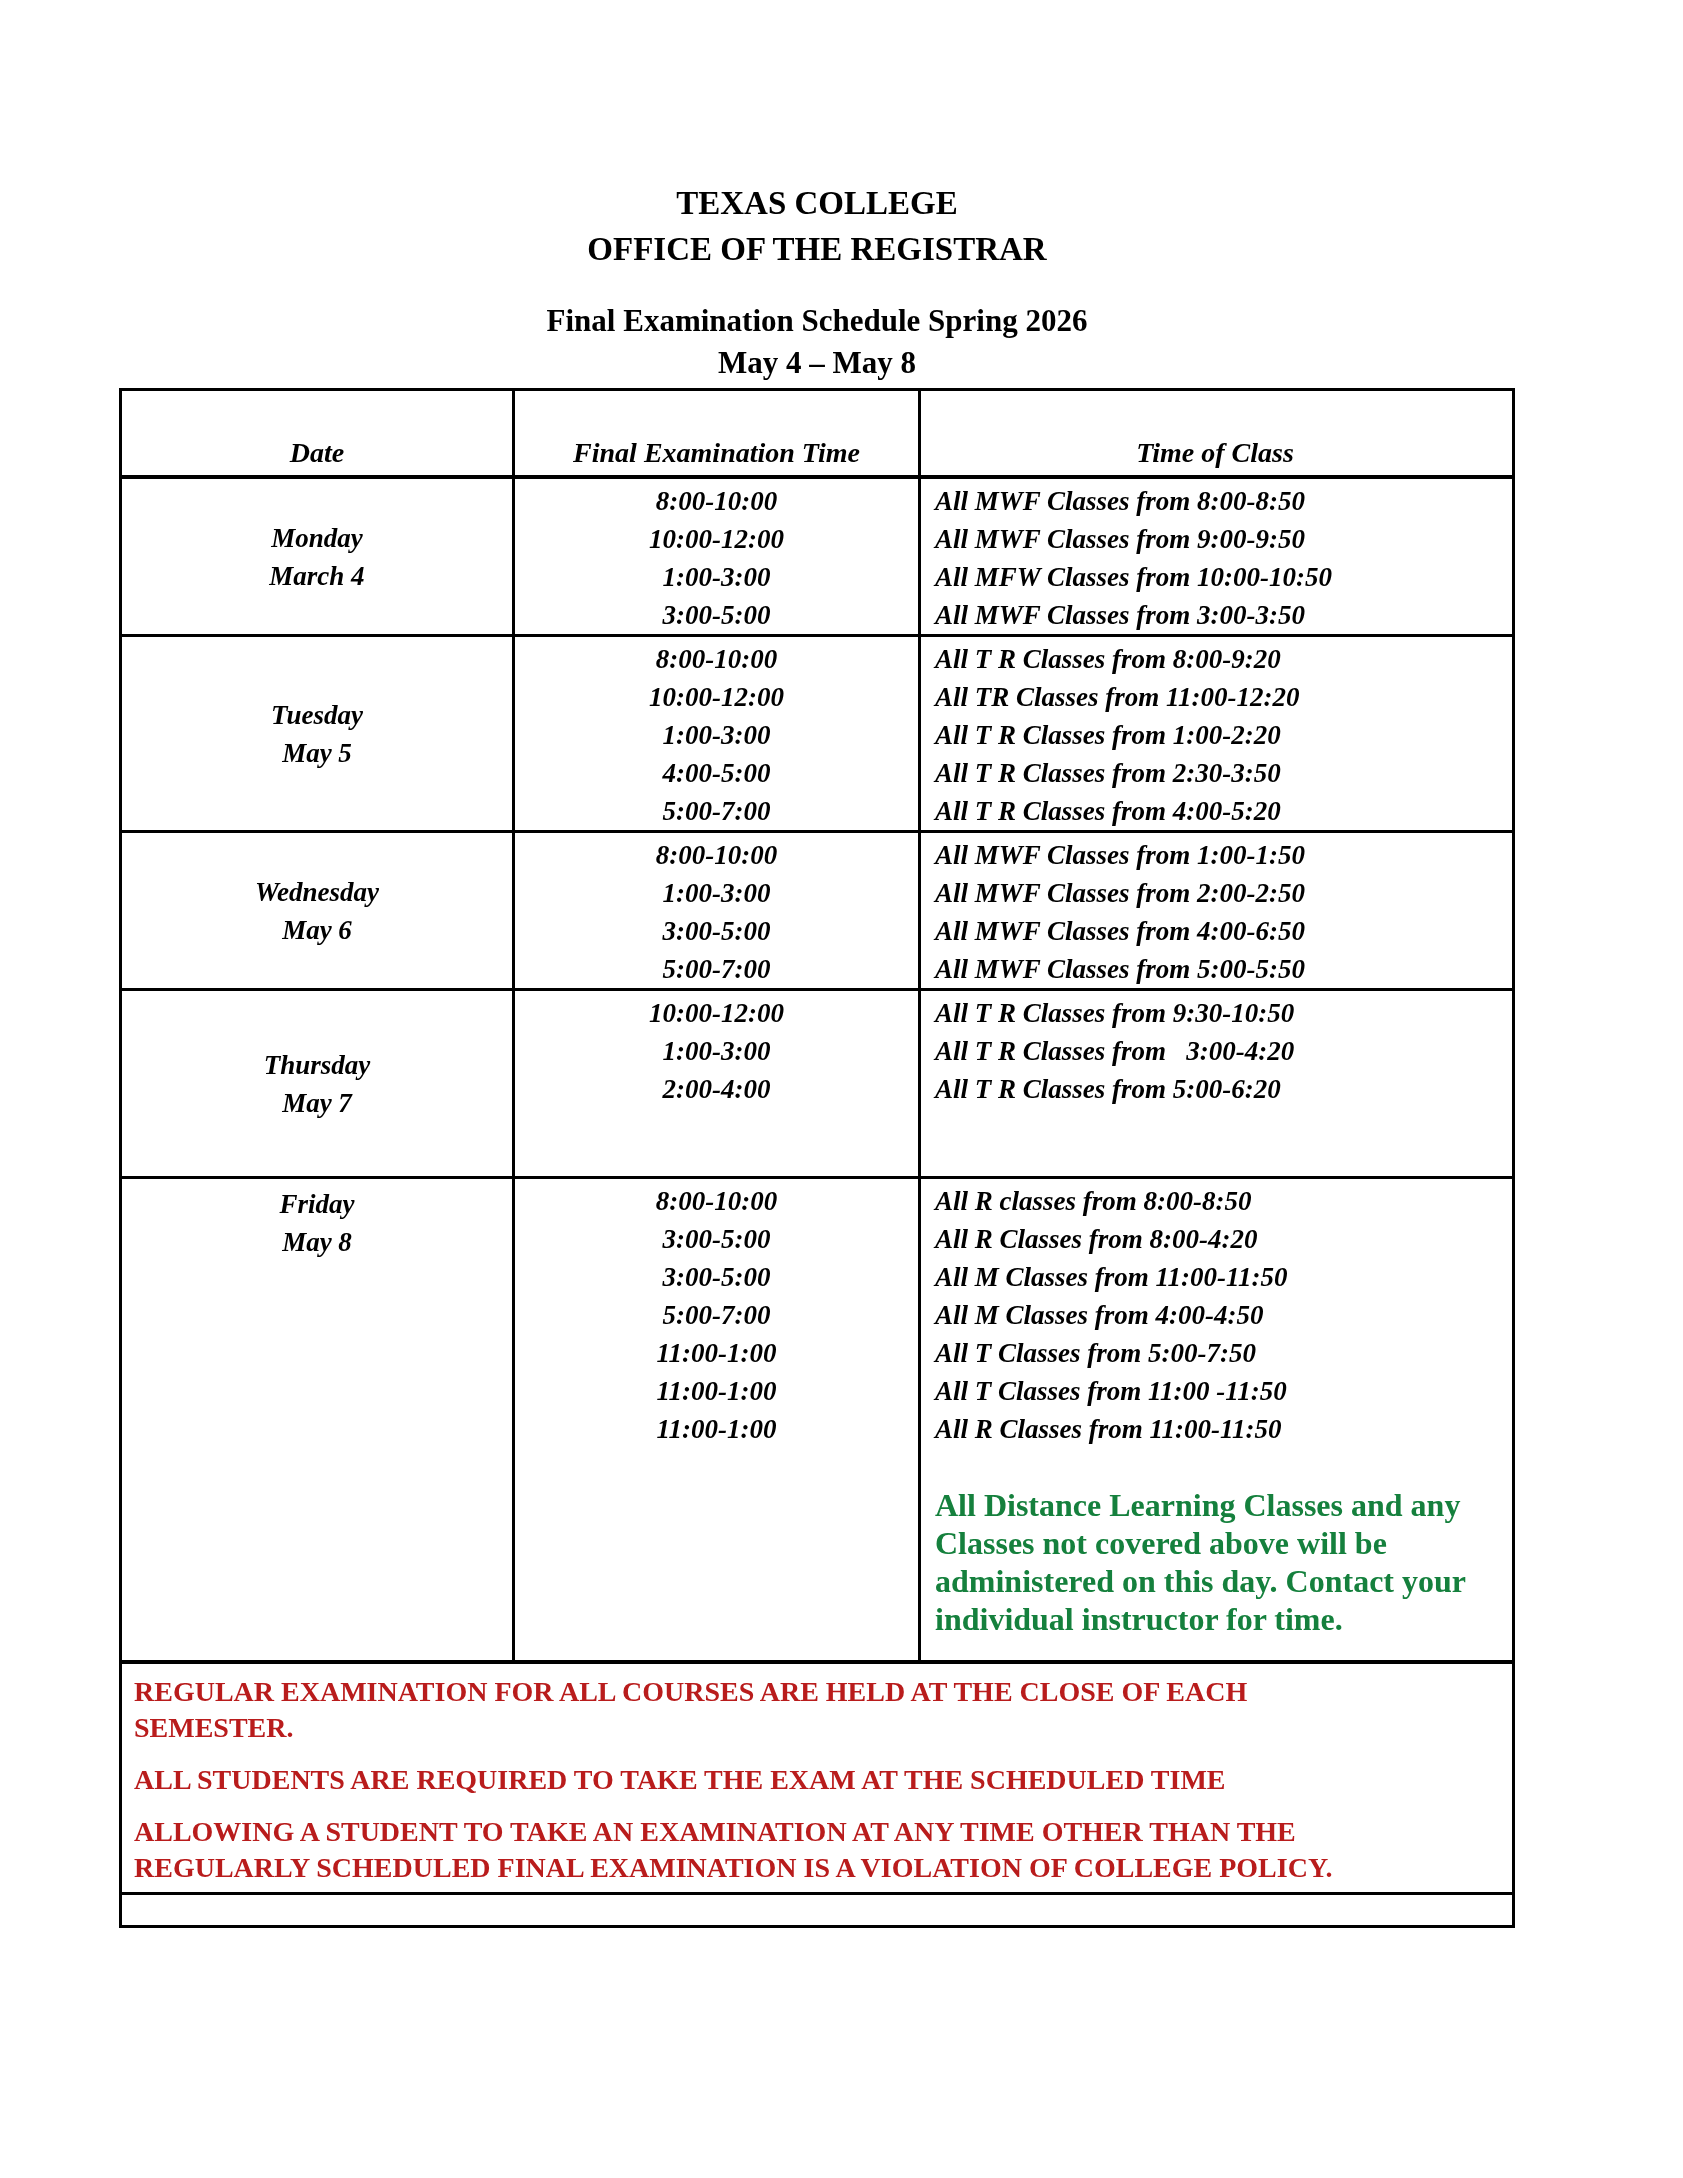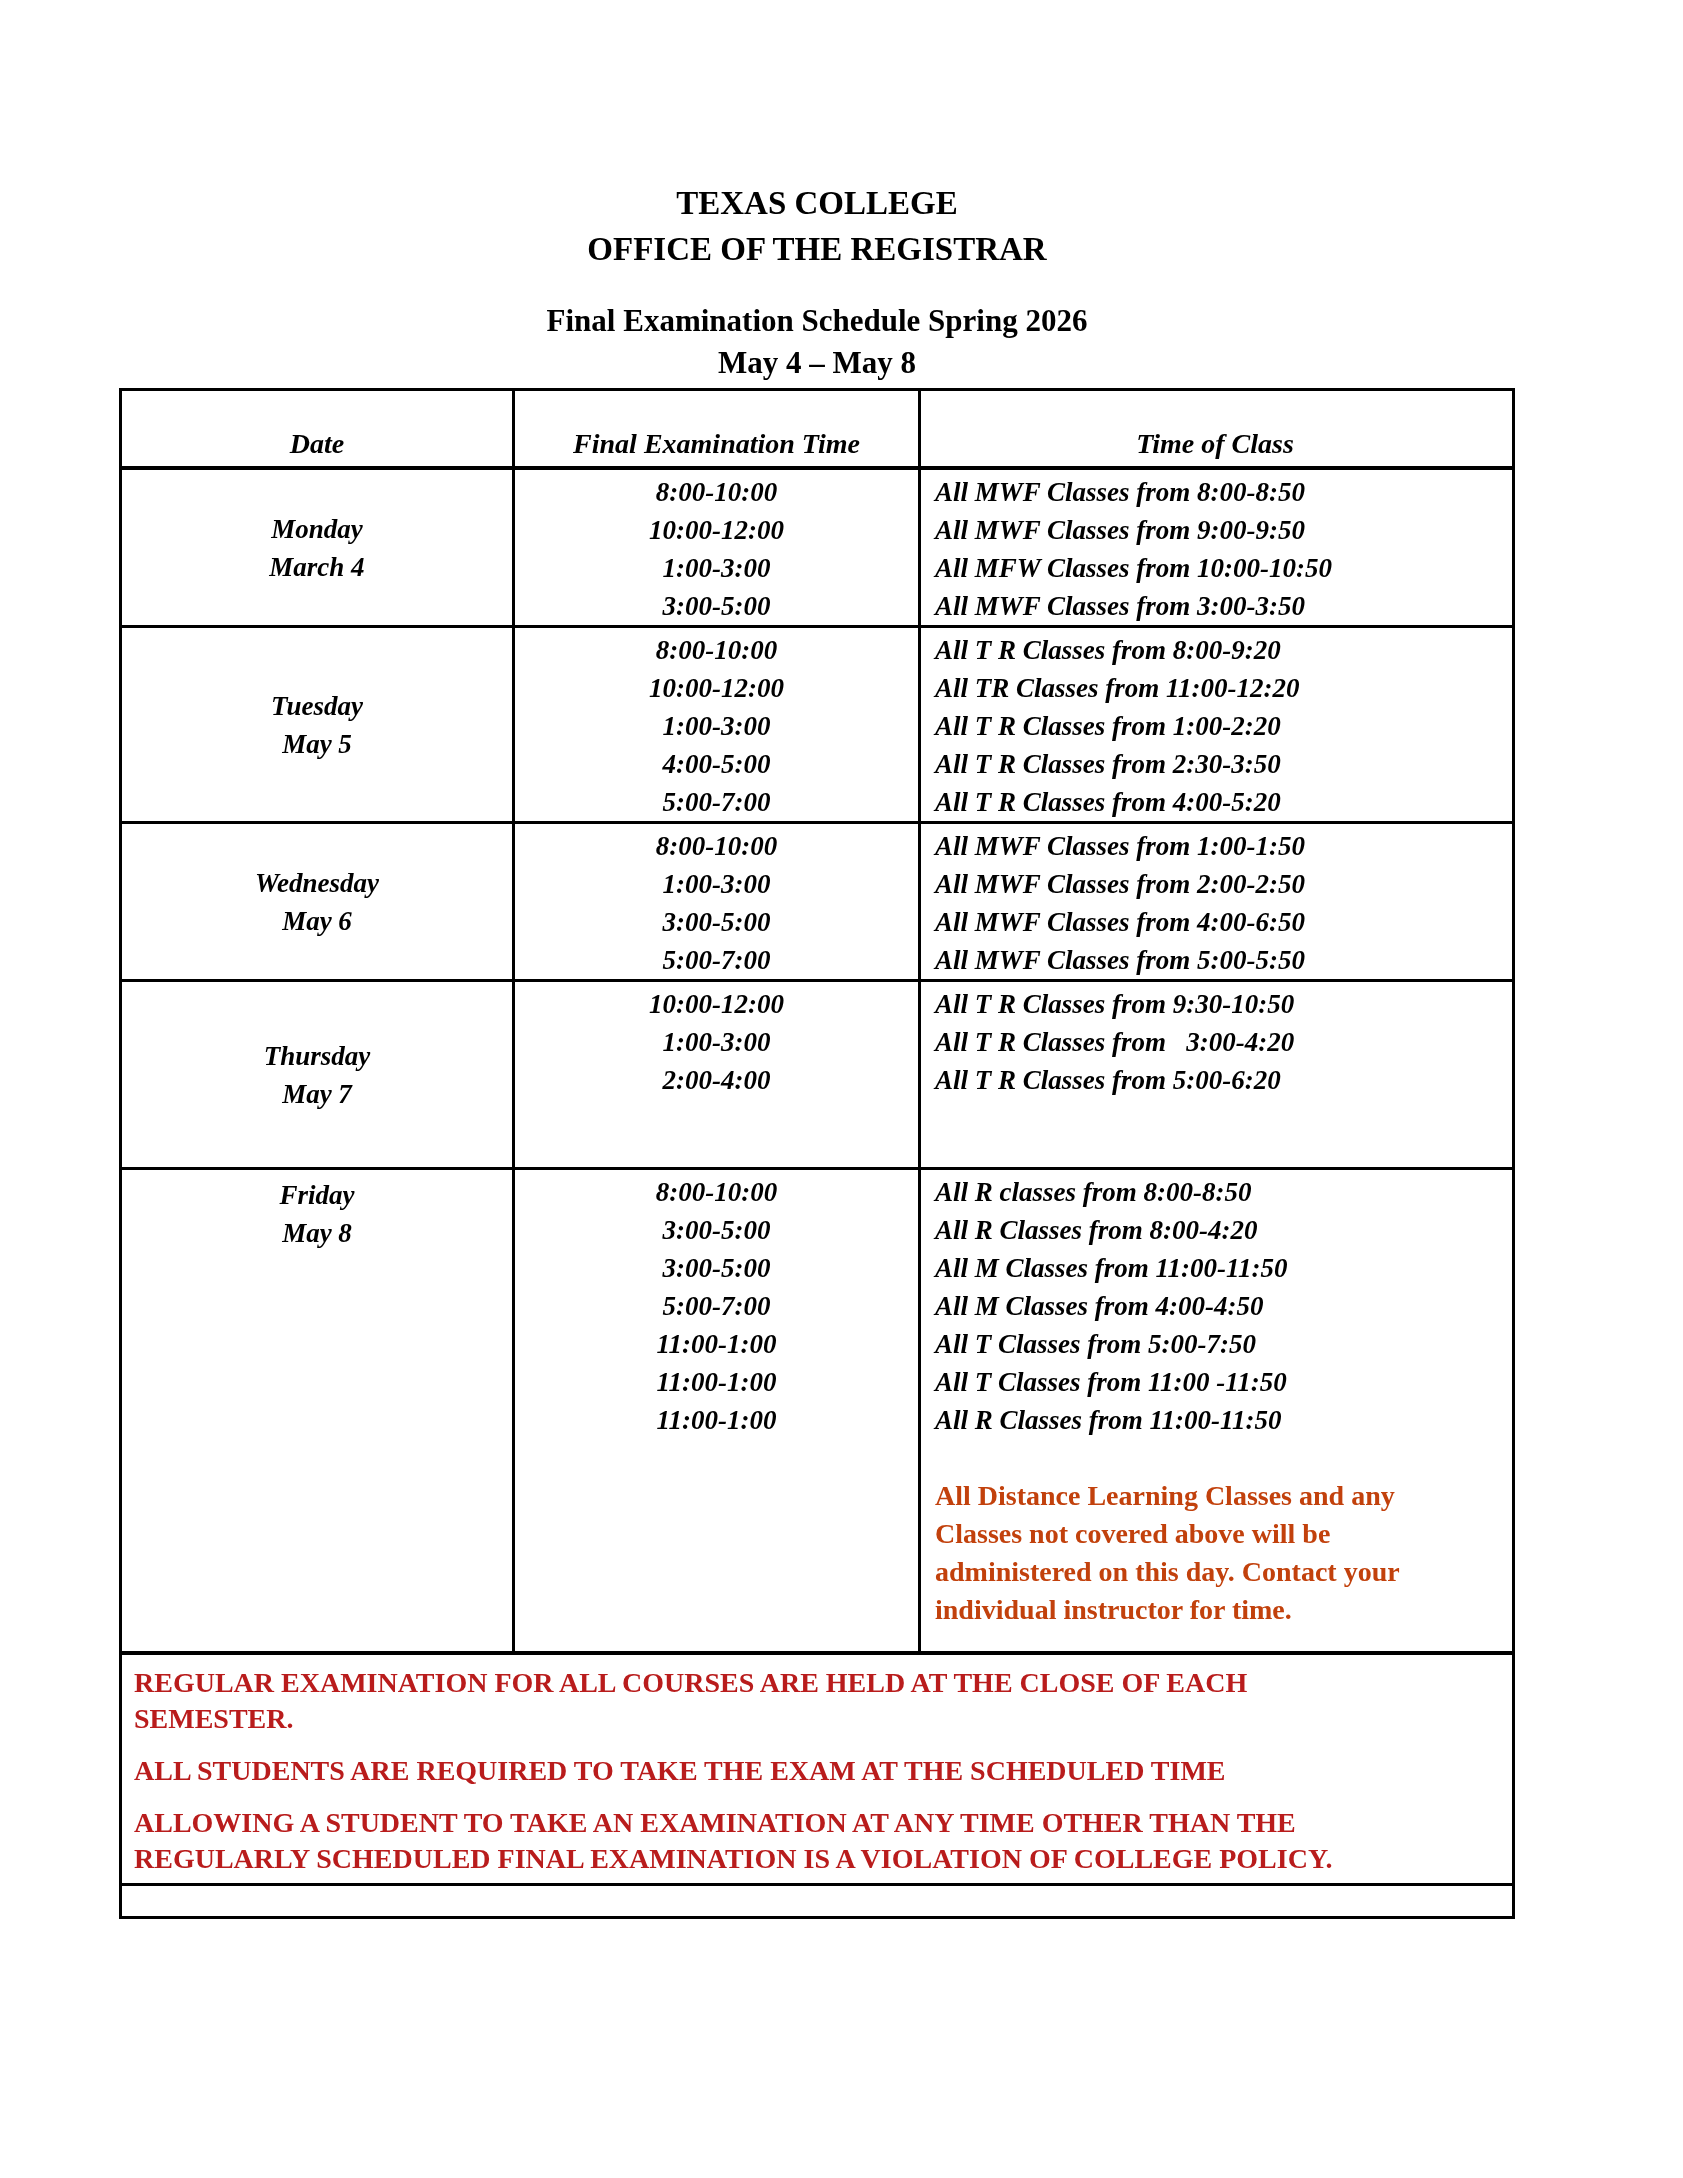--- a/index.html
+++ b/index.html
@@ -21,21 +21,21 @@
   .sched-table {
     margin-top: 4px;
     border: 3px solid #000;
     width: 1396px;
     box-sizing: border-box;
   }
   .trow { display: grid; grid-template-columns: 390px 406px 591px; box-sizing: border-box; }
   .trow .cell { box-sizing: border-box; min-width: 0; }
   .trow .cell + .cell { border-left: 3px solid #000; }
 
-  .row-header { height: 79px; border-bottom: 4px solid #000; }
+  .row-header { height: 88px; border-bottom: 4px solid #000; }
   .row-header .cell {
     display: flex; align-items: flex-end; justify-content: center;
     font-size: 28px; font-weight: bold; font-style: italic;
     padding-bottom: 6px;
   }
 
   .row-day { border-bottom: 3px solid #000; }
   .row-mon { min-height: 150px; }
   .row-tue { min-height: 188px; }
   .row-wed { min-height: 158px; }
@@ -54,24 +54,24 @@
     font-size: 27px; font-weight: bold; font-style: italic; line-height: 38px;
   }
   .classes-cell {
     padding: 3px 6px 0 14px; text-align: left;
     font-size: 27px; font-weight: bold; font-style: italic; line-height: 38px;
   }
   .times-cell div, .classes-cell div { white-space: pre-wrap; }
 
   .distance-note {
     margin-top: 38px;
-    color: #c2410c;
+    color: #15803d;
     font-style: normal;
     font-weight: bold;
-    font-size: 28px; line-height: 38px;
+    font-size: 32px; line-height: 38px;
     white-space: pre-line;
   }
 
   
   .notes-row {
     border-bottom: 3px solid #000;
     min-height: 210px;
     padding: 10px 20px 6px 12px;
     box-sizing: border-box;
   }

